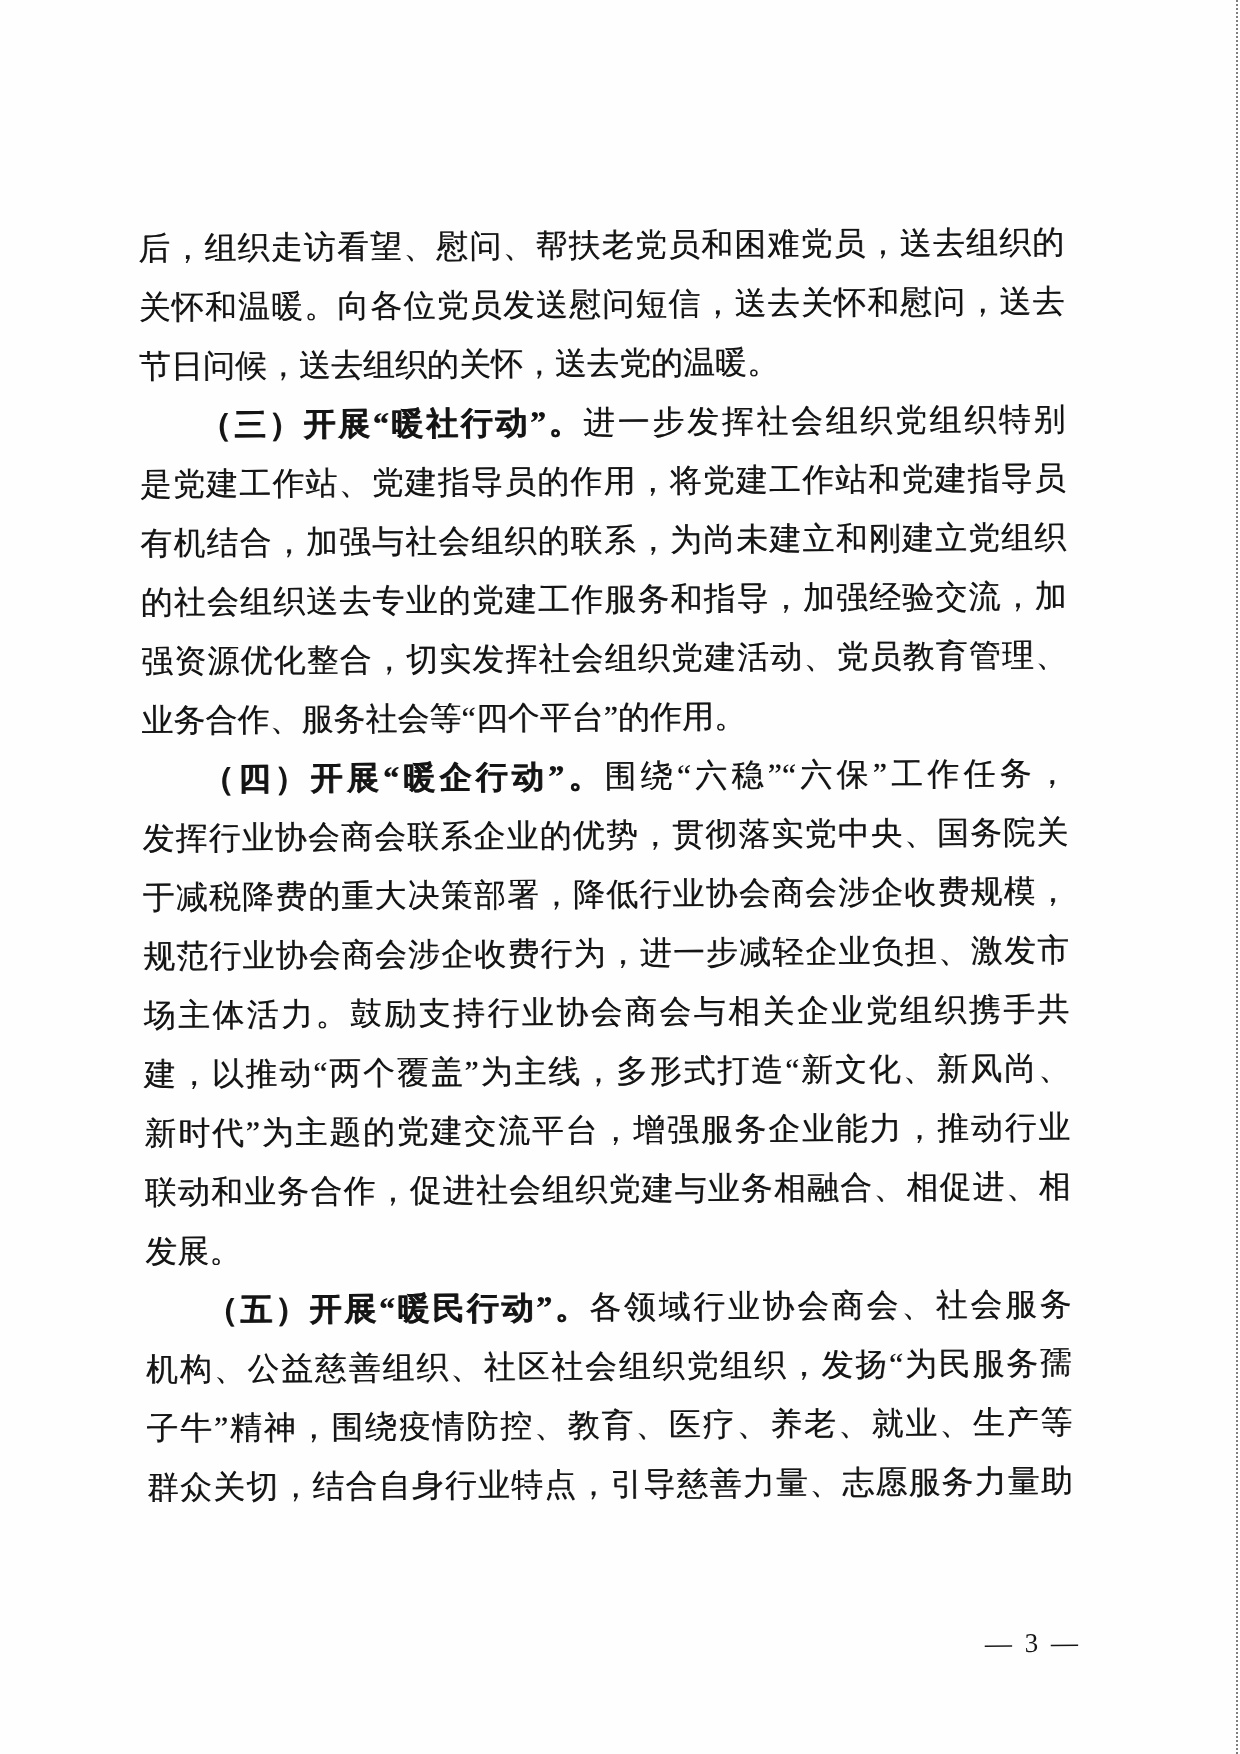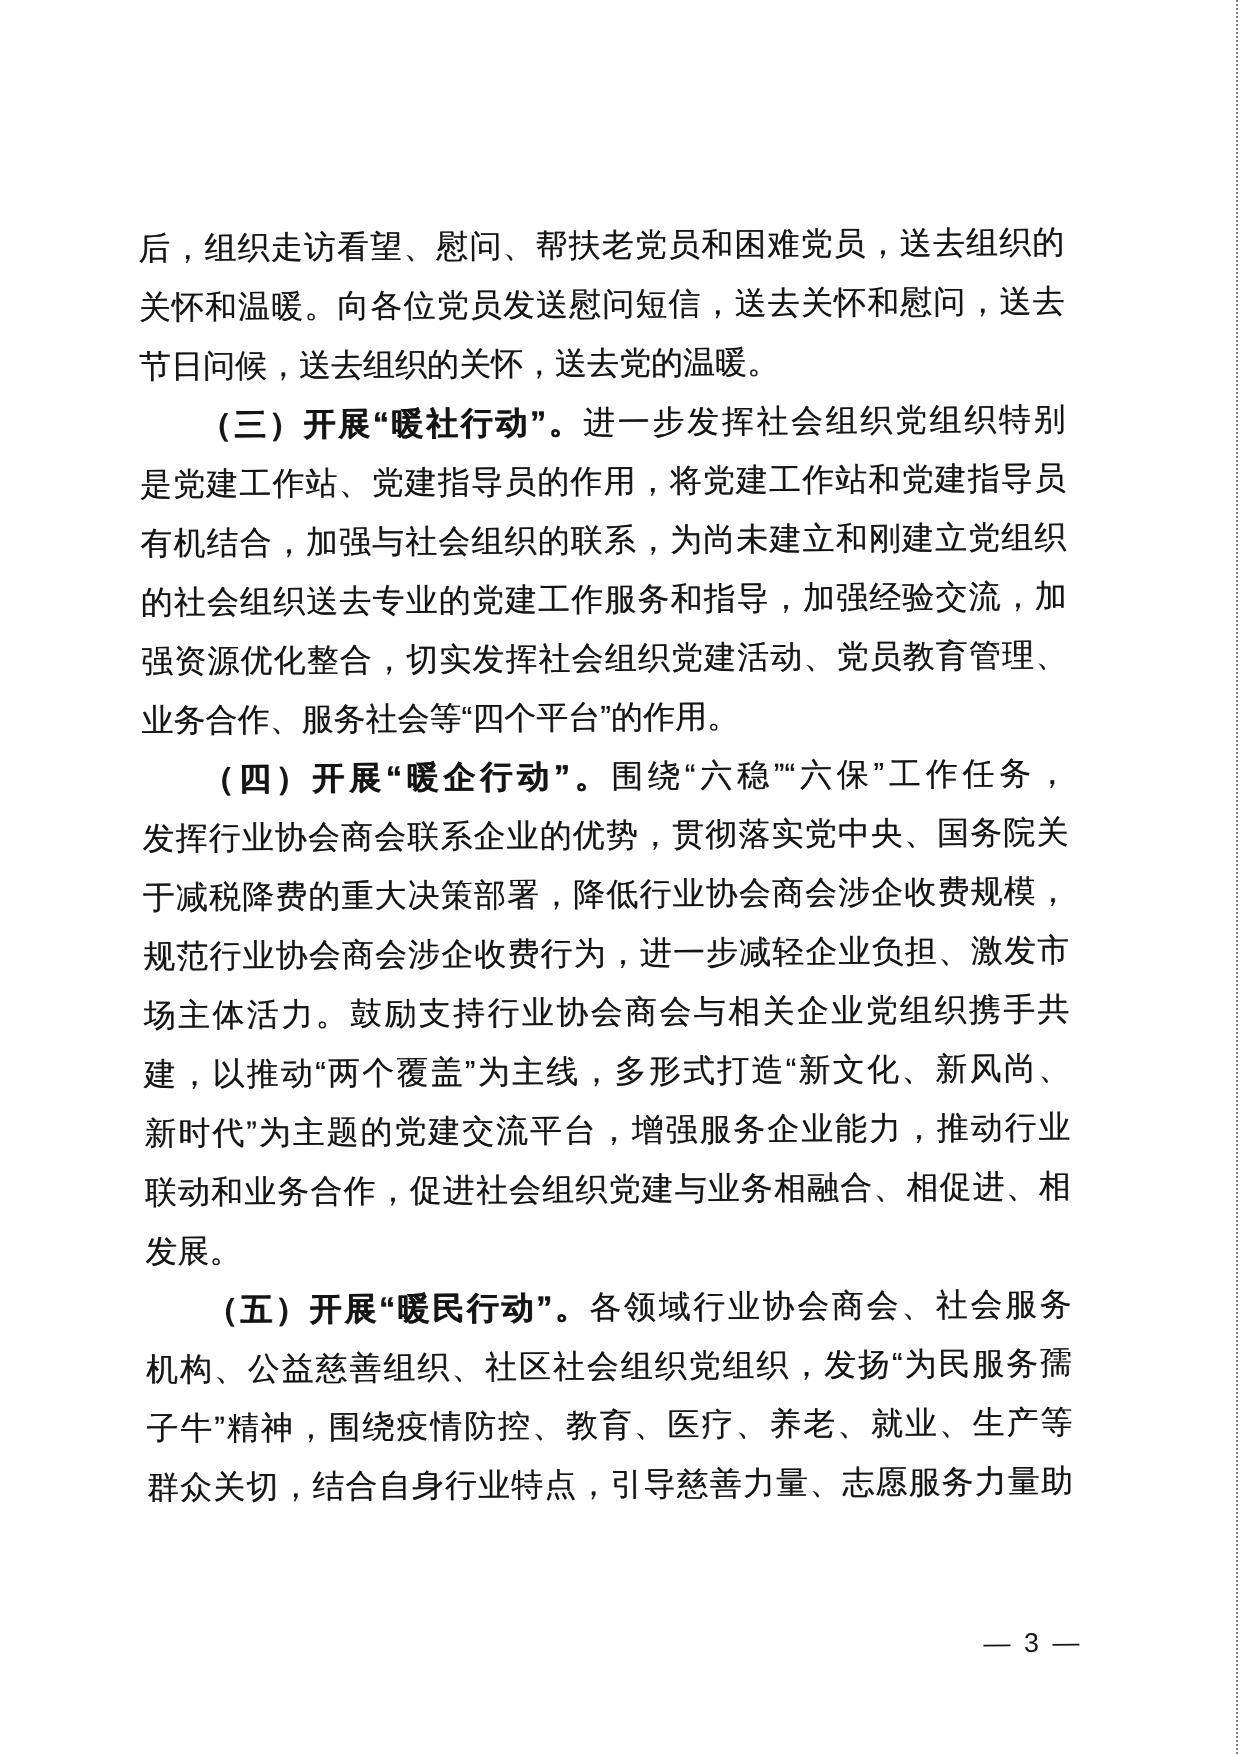--- a/index.html
+++ b/index.html
@@ -6,21 +6,21 @@
     margin: 0;
     padding: 0;
     background: #ffffff;
   }
   .page {
     position: relative;
     width: 1240px;
     height: 1754px;
     background: #fefefe;
     overflow: hidden;
-    font-family: Liberation Sans, sans-serif;
+    font-family: Liberation Serif, serif;
   }
   
   .scan-edge {
     position: absolute;
     top: 0;
     right: 2px;
     width: 0;
     height: 100%;
     border-right: 2px dotted rgba(20,20,20,0.55);
   }

